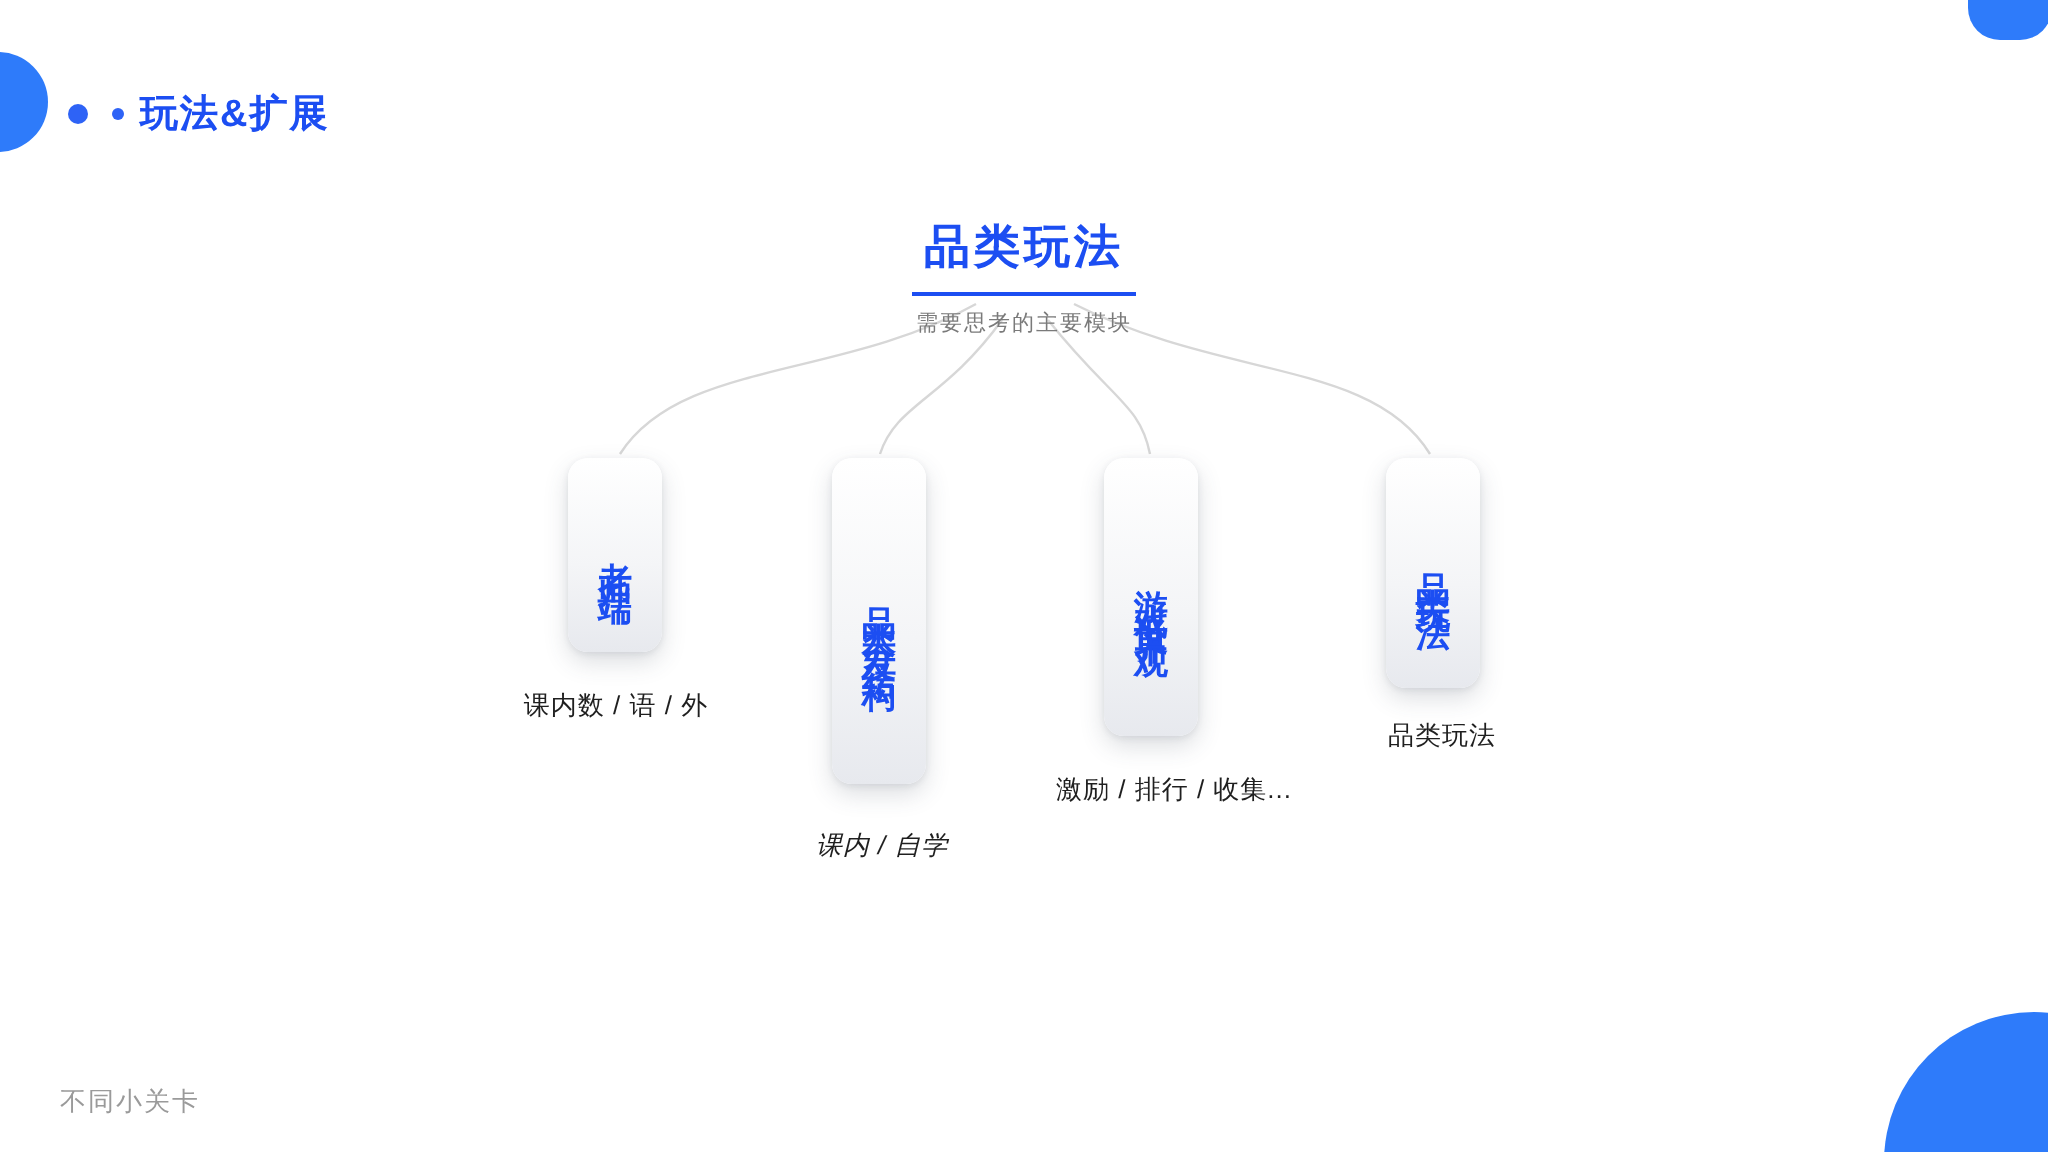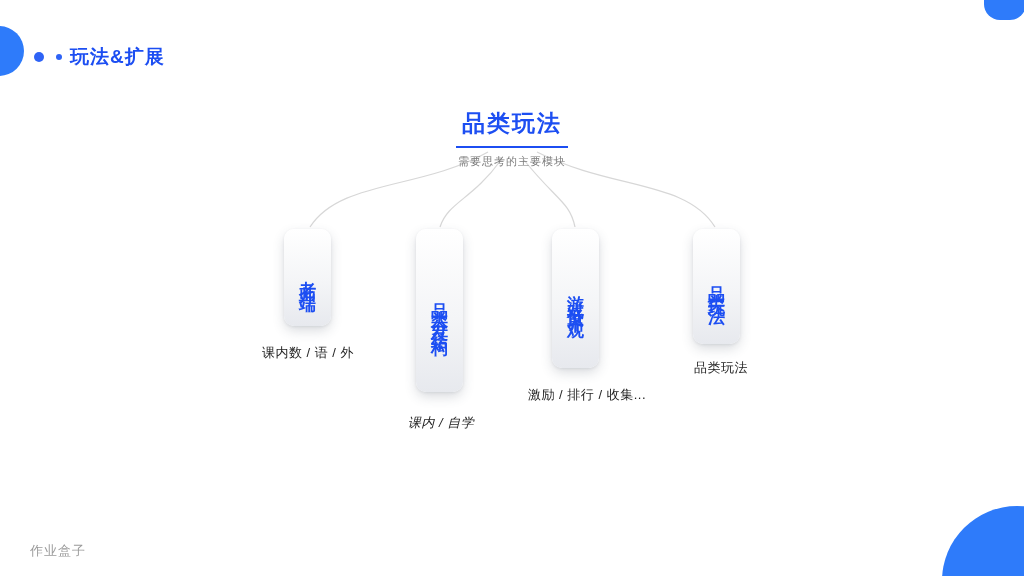--- a/index.html
+++ b/index.html
@@ -128,15 +128,15 @@
   </div>
   <div class="node-card card-4">
     <span class="node-label">品类玩法</span>
   </div>
 
   <div class="node-note note-1">课内数 / 语 / 外</div>
   <div class="node-note note-2">课内 / 自学</div>
   <div class="node-note note-3">激励 / 排行 / 收集...</div>
   <div class="node-note note-4">品类玩法</div>
 
-  <div class="footer-logo">作业盒子</div>
+  <div class="footer-logo">不同小关卡</div>
 
 </div>
 
 </body></html>

